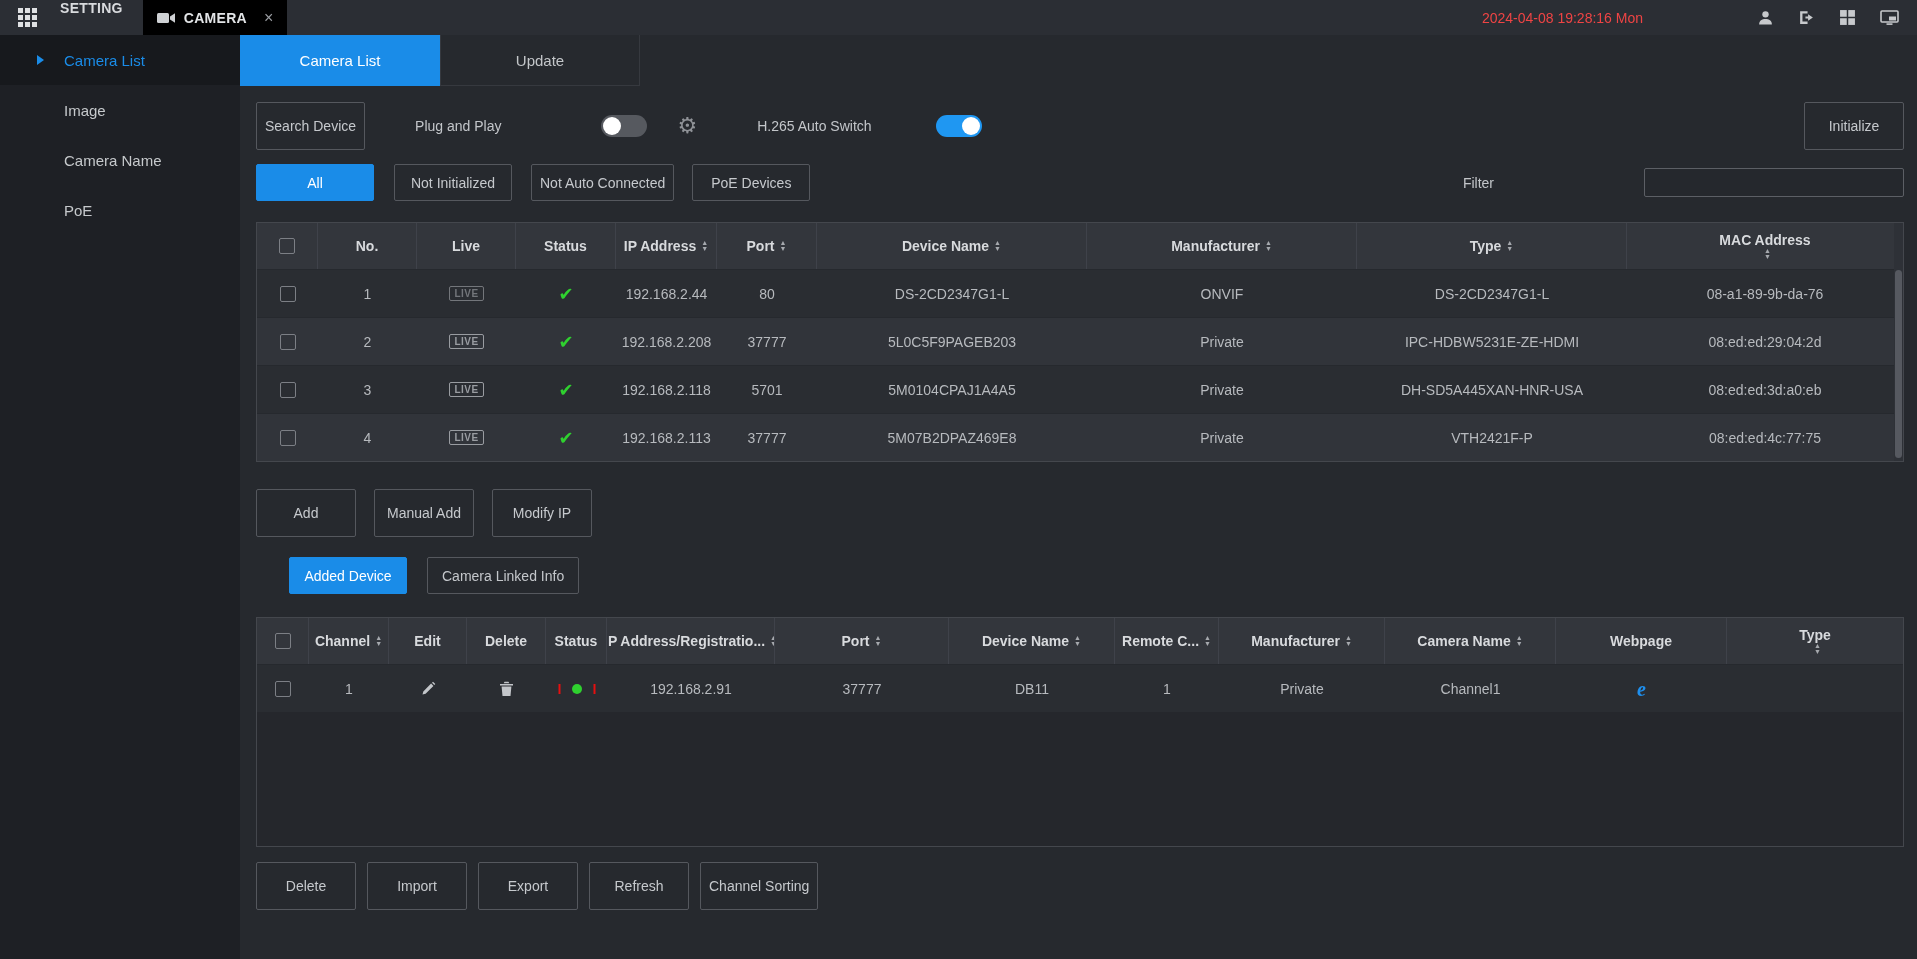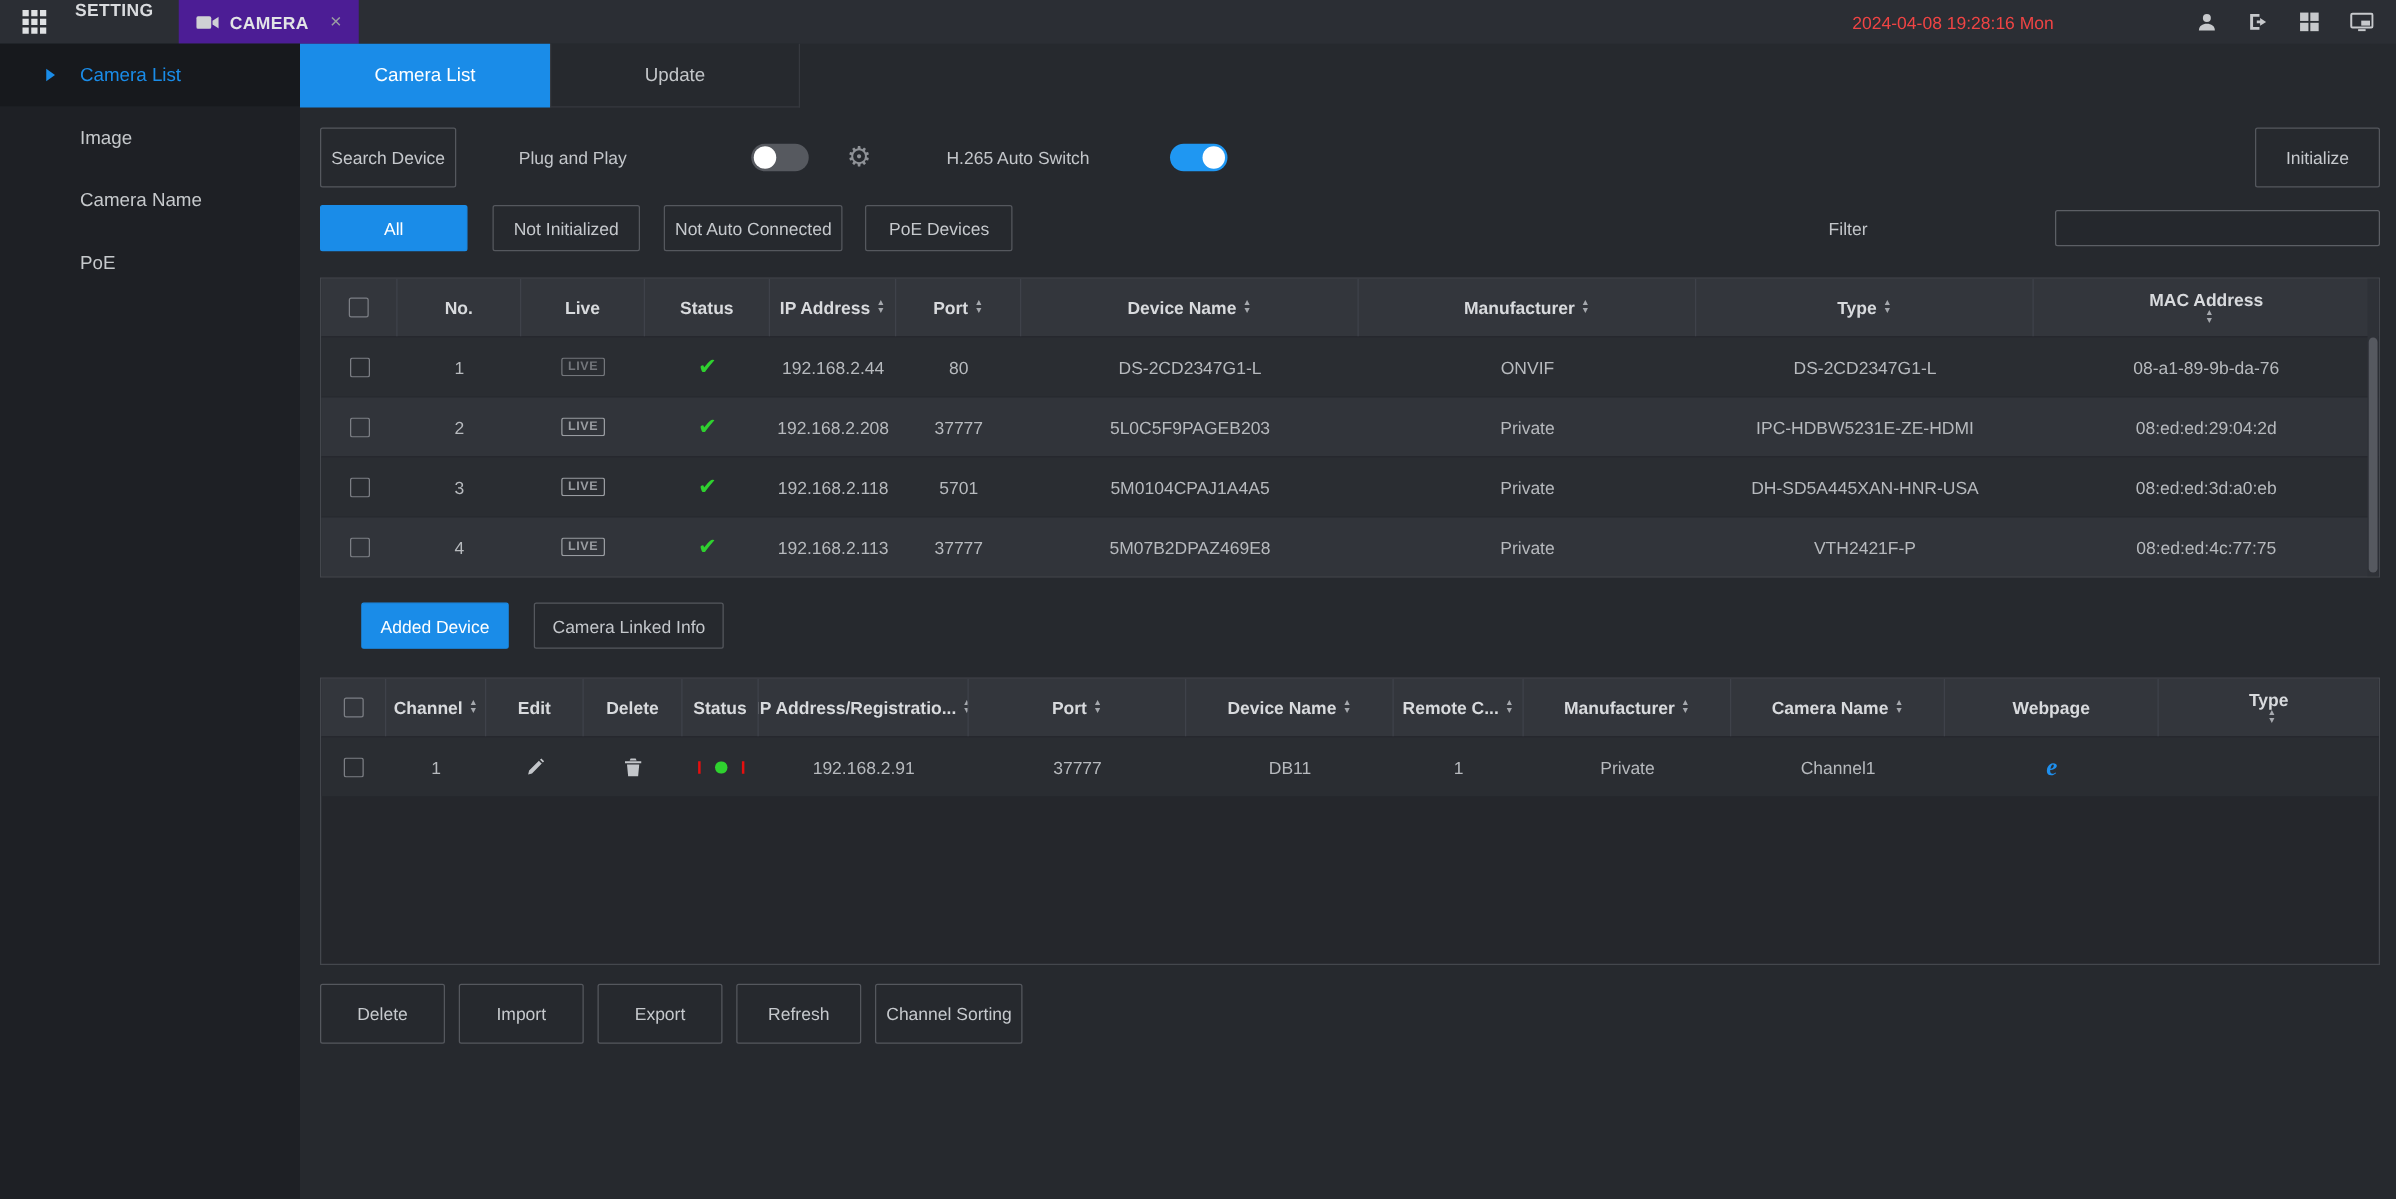--- a/index.html
+++ b/index.html
@@ -9,21 +9,21 @@
     background:#26292e; color:#bfc2c6;
     font-family:"Liberation Sans","DejaVu Sans",sans-serif;
     font-size:14px;
   }
   
   .topbar { height:35px; background:#2b2e34; display:flex; }
   .waffle { width:54px; height:35px; display:flex; align-items:center; justify-content:center; cursor:pointer; }
   .waffle-grid { display:grid; grid-template-columns:repeat(3,5px); grid-gap:2px; }
   .waffle-grid i { width:5px; height:5px; background:#dfe1e3; display:block; }
   .tb-setting { font-size:14px; font-weight:700; color:#d9dbde; margin:0 20px 0 6px; letter-spacing:.3px; }
-  .tb-tab { height:35px; background:#4c1d95; display:flex; align-items:center; gap:9px; padding:0 14px; cursor:pointer; }
+  .tb-tab { height:35px; background:#000000; display:flex; align-items:center; gap:9px; padding:0 14px; cursor:pointer; }
   .tb-tab .title { font-size:14px; font-weight:700; color:#e2e4e6; letter-spacing:.3px; }
   .tb-close { color:#9b9ea3; font-size:16px; margin-left:8px; line-height:1; }
   .tb-right { margin-left:auto; display:flex; align-items:center; gap:24px; padding-right:18px; }
   .tb-time { font-size:14px; color:#ef4444; margin-right:90px; }
   .tb-icon { display:inline-flex; align-items:center; cursor:pointer; }
   
   .sidebar { position:absolute; left:0; top:35px; width:240px; bottom:0; background:#1e2025; }
   .side-item { height:50px; display:flex; align-items:center; padding-left:64px; font-size:15px; color:#c6c9cc; position:relative; cursor:pointer; }
   .side-item.active { background:#17191d; color:#1a8ce8; }
   .side-arrow { position:absolute; left:37px; width:0; height:0; border-left:7px solid #1a8ce8; border-top:5px solid transparent; border-bottom:5px solid transparent; }
@@ -298,20 +298,25 @@
         <div class="cell">Private</div>
         <div class="cell">VTH2421F-P</div>
         <div class="cell">08:ed:ed:4c:77:75</div>
       </div>
 
       <div class="t1-scroll">
         <div class="t1-thumb"></div>
       </div>
     </div>
 
+    <div class="actions-row">
+      <button class="btn">Add</button>
+      <button class="btn">Manual Add</button>
+      <button class="btn">Modify IP</button>
+    </div>
 
     <div class="added-tabs">
       <div class="atab active">Added Device</div>
       <div class="atab">Camera Linked Info</div>
     </div>
 
     <div class="tbl t2">
       <div class="trow thead">
         <div class="cell">
             <span class="cb"></span>

